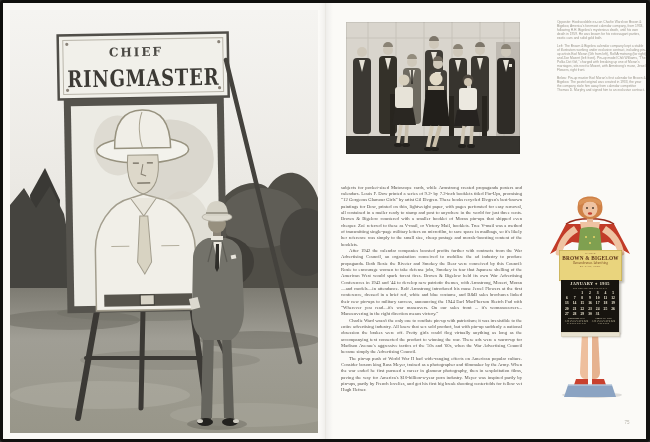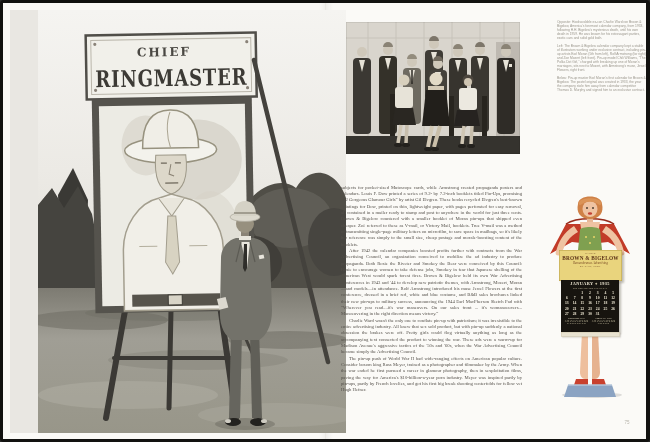--- a/index.html
+++ b/index.html
@@ -4,21 +4,21 @@
 <style>
   html,body{margin:0;padding:0;background:#2a2a28;}
   .stage{position:relative;width:650px;height:442px;background:#121210;border-radius:4px;overflow:hidden;
          font-family:"Liberation Serif",serif;}
   .spread{position:absolute;left:3px;top:3px;width:643px;height:436px;background:#fbfaf7;}
   .gutter-shade{position:absolute;left:319px;top:3px;width:14px;height:436px;
     background:linear-gradient(90deg,rgba(0,0,0,0),rgba(0,0,0,0.05) 50%,rgba(0,0,0,0));}
   .gutter-line{position:absolute;left:325px;top:3px;width:1px;height:436px;background:#e9e7e2;}
 
   
-  .left-photo{position:absolute;left:10px;top:10px;width:308px;height:423px;overflow:hidden;background:#e9e7e2;padding-left:28px;}
+  .left-photo{position:absolute;left:10px;top:10px;width:308px;height:423px;overflow:hidden;background:#e9e7e2;}
   .left-photo svg{display:block;width:100%;height:100%;}
 
   
   .group-photo{position:absolute;left:346px;top:22px;width:174px;height:132px;overflow:hidden;background:#d9d5cd;}
   .group-photo svg{display:block;width:100%;height:100%;}
 
   
   .caption-col{position:absolute;left:557px;top:20px;width:89px;height:110px;overflow:hidden;}
   .caption-inner{width:178px;transform:scale(.5);transform-origin:0 0;
     font-family:"Liberation Sans",sans-serif;font-size:6.6px;line-height:7.9px;color:#9a968c;text-align:left;}

